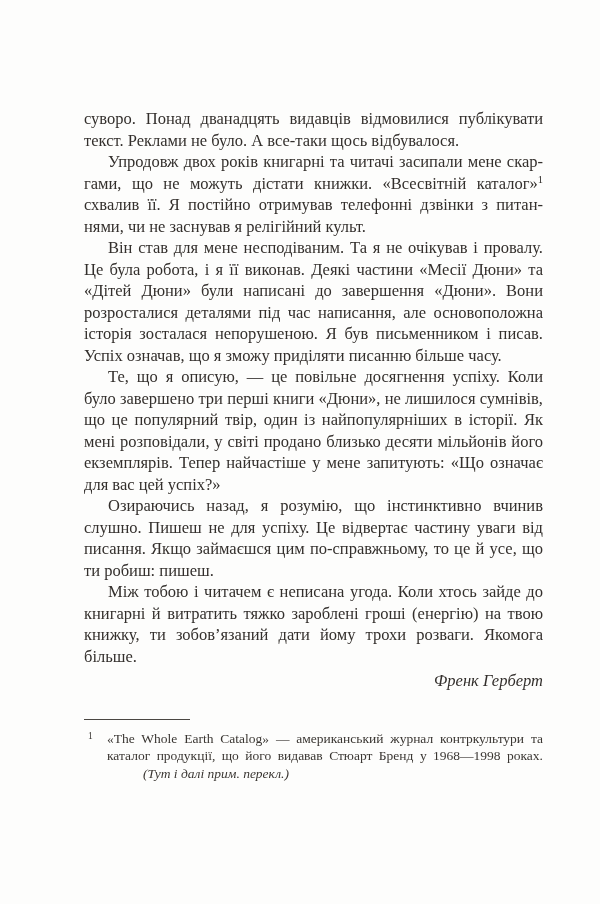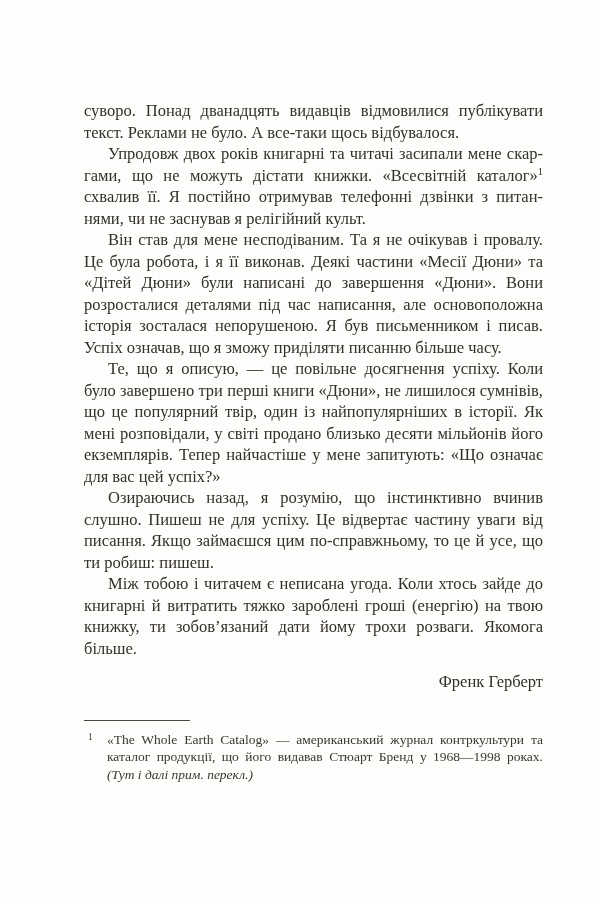--- a/index.html
+++ b/index.html
@@ -9,42 +9,43 @@
     height: 904px;
     margin: 0 auto;
     background: #fdfdfc;
     font-family: "Liberation Serif", "DejaVu Serif", serif;
     color: #332f2c;
     overflow: hidden;
   }
   .text-block {
     position: absolute;
     left: 84px;
-    top: 100px;
+    top: 108px;
     width: 459px;
   }
   .text-block p {
     margin: 0;
     font-size: 16.5px;
     line-height: 21.5px;
     text-align: justify;
     text-indent: 24px;
   }
   .text-block p.continuation { text-indent: 0; }
   sup.fn-ref {
     font-size: 10.5px;
     line-height: 0;
     position: relative;
     top: -5.5px;
     vertical-align: baseline;
   }
   p.signature {
     text-align: right;
+    font-style: italic;
     text-indent: 0;
-    margin-top: 12px;
+    margin-top: 3px;
   }
   .footnote-section { margin-top: 27px; }
   .footnote-rule {
     width: 106px;
     height: 1px;
     background: #4a4742;
     margin: 0 0 10px 0;
   }
   .footnote {
     position: relative;
@@ -53,21 +54,21 @@
     line-height: 17.5px;
     text-align: justify;
     color: #3a3632;
   }
   .footnote .marker {
     position: absolute;
     left: 4px;
     top: -2px;
     font-size: 9.5px;
   }
-  .footnote .translator-note { font-style: italic; }
+  .footnote .translator-note { font-style: italic; margin-left: 36px; }
 </style>
 </head>
 <body>
 
 <div class="page">
   <div class="text-block">
 
     <p class="continuation">суворо. Понад дванадцять видавців відмовилися публікувати текст. Реклами не було. А все-таки щось відбувалося.</p>
 
     <p>

